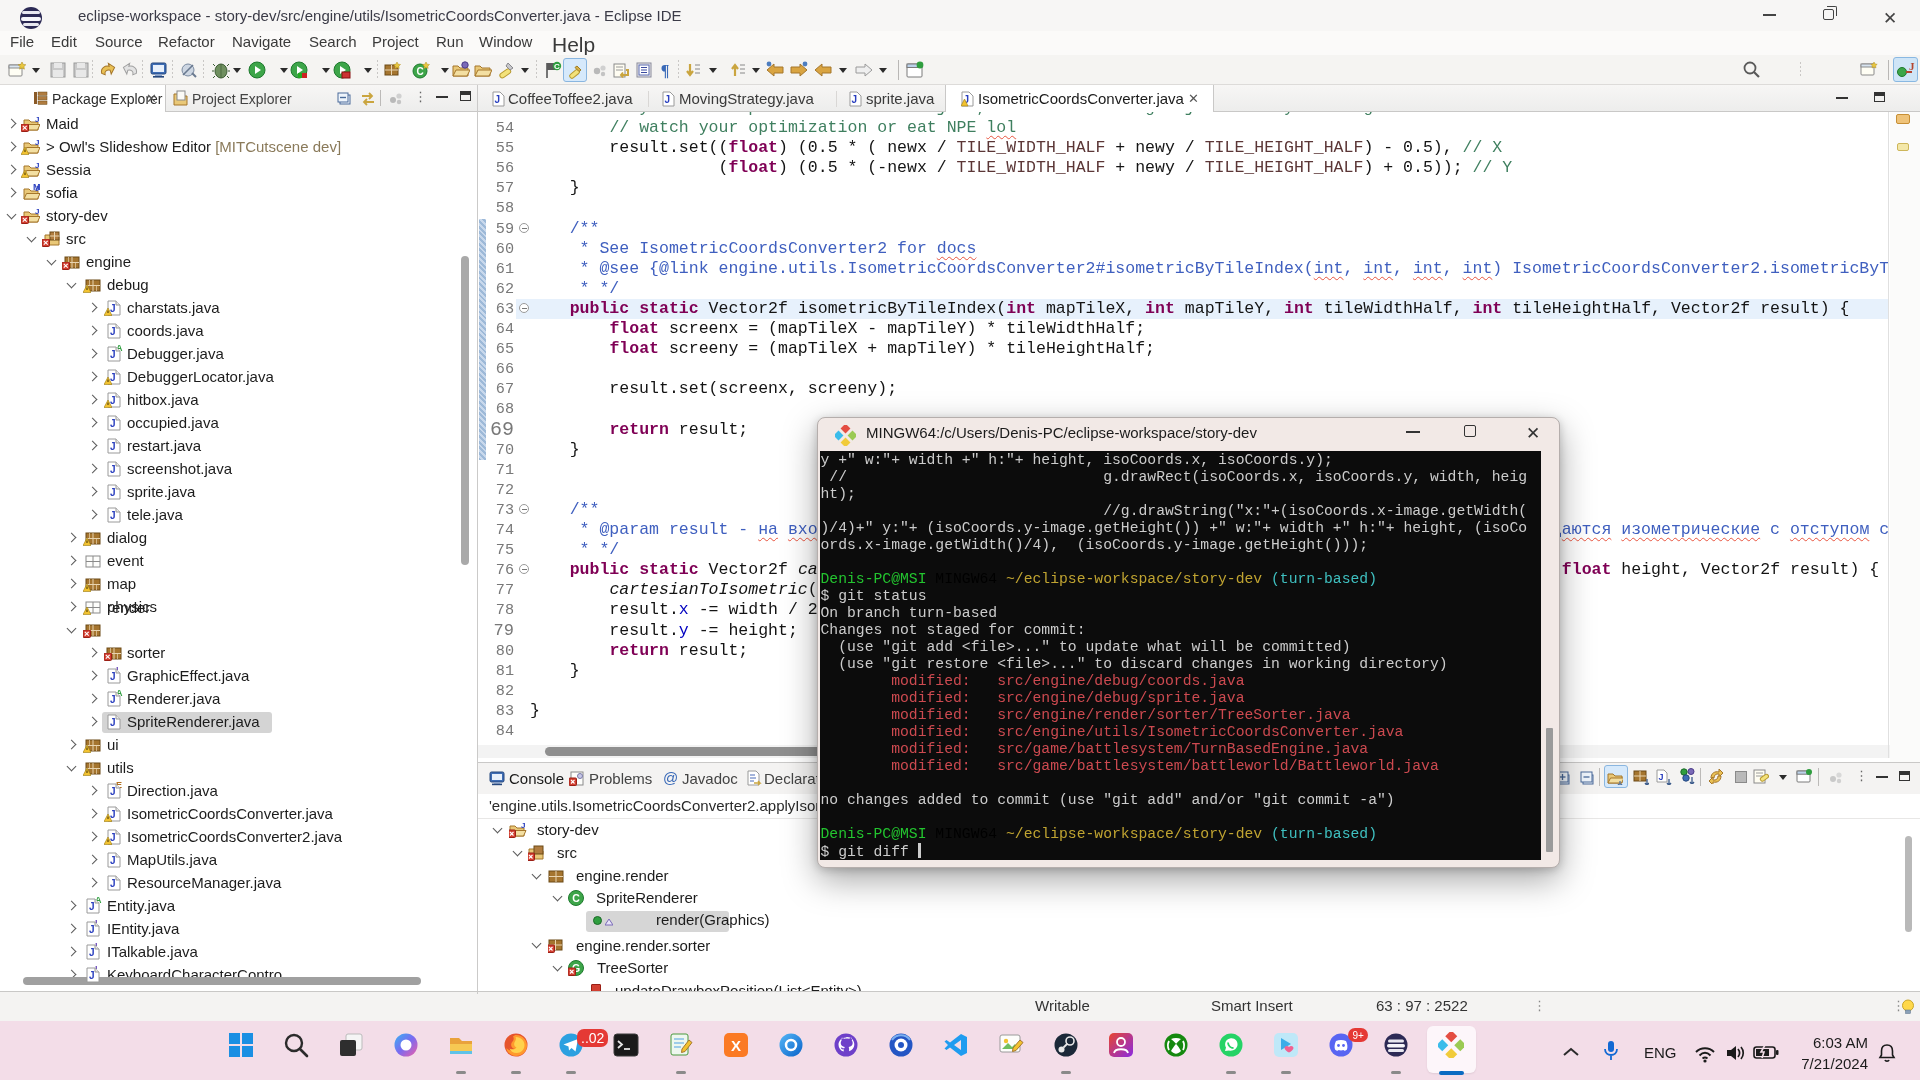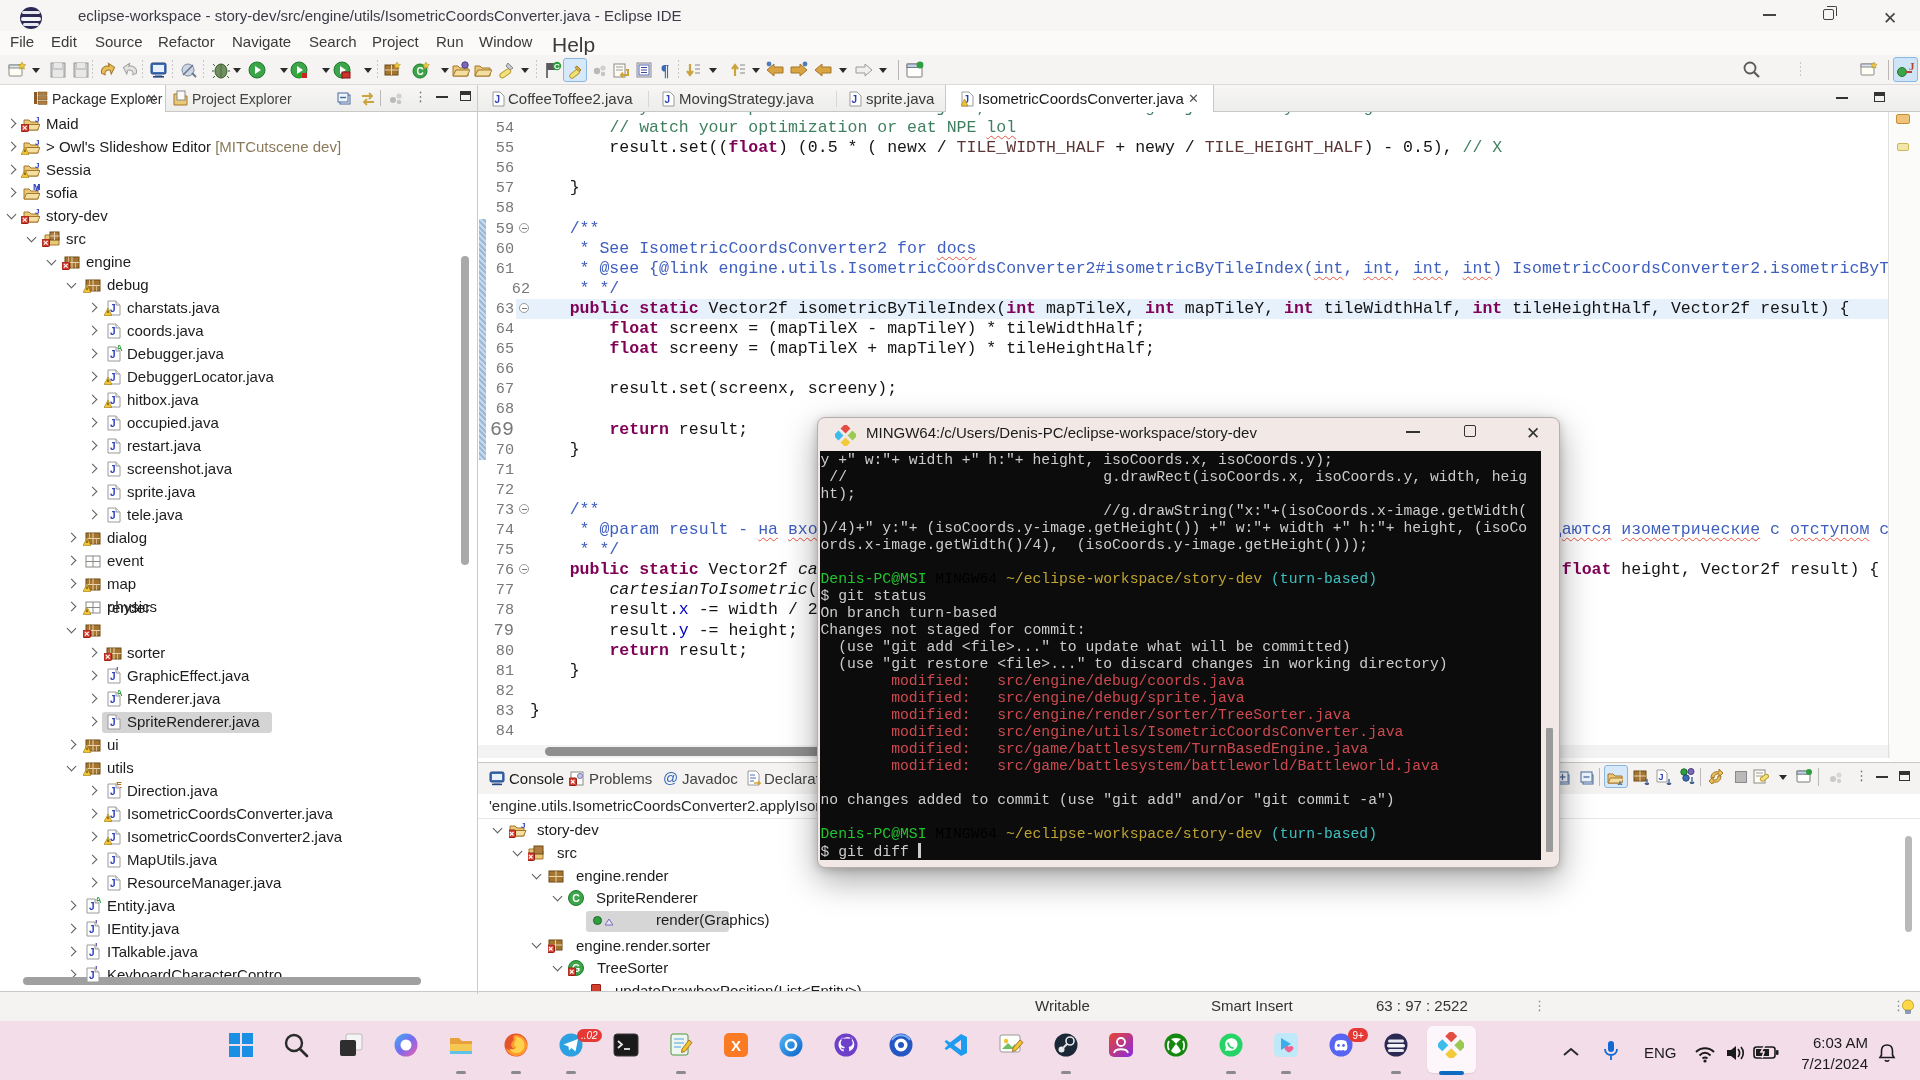--- a/index.html
+++ b/index.html
@@ -672,21 +672,21 @@
     <div class="a" style="left:38px;top:186.9px;width:1372px;height:20.1px;background:#e7f1fc;"></div>
     <div class="ln mono" style="left:0;top:-14.1px;font-size:15.2px;line-height:20.1px;">53</div>
     <div class="ln mono" style="left:0;top:6.0px;font-size:15.2px;line-height:20.1px;">54</div>
     <div class="ln mono" style="left:0;top:26.1px;font-size:15.2px;line-height:20.1px;">55</div>
     <div class="ln mono" style="left:0;top:46.2px;font-size:15.2px;line-height:20.1px;">56</div>
     <div class="ln mono" style="left:0;top:66.3px;font-size:15.2px;line-height:20.1px;">57</div>
     <div class="ln mono" style="left:0;top:86.4px;font-size:15.2px;line-height:20.1px;">58</div>
     <div class="ln mono" style="left:0;top:106.5px;font-size:15.2px;line-height:20.1px;">59</div>
     <div class="ln mono" style="left:0;top:126.6px;font-size:15.2px;line-height:20.1px;">60</div>
     <div class="ln mono" style="left:0;top:146.7px;font-size:15.2px;line-height:20.1px;">61</div>
-    <div class="ln mono" style="left:16px;top:166.8px;font-size:15.2px;line-height:20.1px;">62</div>
+    <div class="ln mono" style="left:0;top:166.8px;font-size:15.2px;line-height:20.1px;">62</div>
     <div class="ln mono" style="left:0;top:186.9px;font-size:15.2px;line-height:20.1px;">63</div>
     <div class="ln mono" style="left:0;top:207.0px;font-size:15.2px;line-height:20.1px;">64</div>
     <div class="ln mono" style="left:0;top:227.1px;font-size:15.2px;line-height:20.1px;">65</div>
     <div class="ln mono" style="left:0;top:247.2px;font-size:15.2px;line-height:20.1px;">66</div>
     <div class="ln mono" style="left:0;top:267.3px;font-size:15.2px;line-height:20.1px;">67</div>
     <div class="ln mono" style="left:0;top:287.4px;font-size:15.2px;line-height:20.1px;">68</div>
     <div class="ln mono" style="left:0;top:307.5px;font-size:20px;line-height:20.1px;">69</div>
     <div class="ln mono" style="left:0;top:327.6px;font-size:15.2px;line-height:20.1px;">70</div>
     <div class="ln mono" style="left:0;top:347.7px;font-size:15.2px;line-height:20.1px;">71</div>
     <div class="ln mono" style="left:0;top:367.8px;font-size:15.2px;line-height:20.1px;">72</div>
@@ -706,20 +706,21 @@
     <div class="a" style="left:43.5px;top:115.5px;width:5px;height:1.2px;background:#777;"></div>
     <div class="a" style="left:41px;top:190.9px;width:10px;height:10px;border:1px solid #9a9a9a;border-radius:50%;background:#fff;"></div>
     <div class="a" style="left:43.5px;top:195.9px;width:5px;height:1.2px;background:#777;"></div>
     <div class="a" style="left:41px;top:391.9px;width:10px;height:10px;border:1px solid #9a9a9a;border-radius:50%;background:#fff;"></div>
     <div class="a" style="left:43.5px;top:396.9px;width:5px;height:1.2px;background:#777;"></div>
     <div class="a" style="left:41px;top:452.2px;width:10px;height:10px;border:1px solid #9a9a9a;border-radius:50%;background:#fff;"></div>
     <div class="a" style="left:43.5px;top:457.2px;width:5px;height:1.2px;background:#777;"></div>
     <div class="cl mono" style="left:52px;top:-14.1px;font-size:16.55px;line-height:20.1px;">&nbsp;&nbsp;&nbsp;&nbsp;&nbsp;&nbsp;&nbsp;&nbsp;<span class="cm">// you should provide a result object, I'm not creating objects for you though I can</span></div>
     <div class="cl mono" style="left:52px;top:6.0px;font-size:16.55px;line-height:20.1px;">&nbsp;&nbsp;&nbsp;&nbsp;&nbsp;&nbsp;&nbsp;&nbsp;<span class="cm">// watch your optimization or eat NPE </span><span class="cm wv">lol</span></div>
     <div class="cl mono" style="left:52px;top:26.1px;font-size:16.55px;line-height:20.1px;">&nbsp;&nbsp;&nbsp;&nbsp;&nbsp;&nbsp;&nbsp;&nbsp;result.set((<span class="k">float</span>) (0.5 * ( newx / <span class="st">TILE_WIDTH_HALF</span> + newy / <span class="st">TILE_HEIGHT_HALF</span>) - 0.5), <span class="cm">// X</span></div>
+    <div class="cl mono" style="left:52px;top:46.2px;font-size:16.55px;line-height:20.1px;">&nbsp;&nbsp;&nbsp;&nbsp;&nbsp;&nbsp;&nbsp;&nbsp;&nbsp;&nbsp;&nbsp;&nbsp;&nbsp;&nbsp;&nbsp;&nbsp;&nbsp;&nbsp;&nbsp;(<span class="k">float</span>) (0.5 * (-newx / <span class="st">TILE_WIDTH_HALF</span> + newy / <span class="st">TILE_HEIGHT_HALF</span>) + 0.5)); <span class="cm">// Y</span></div>
     <div class="cl mono" style="left:52px;top:66.3px;font-size:16.55px;line-height:20.1px;">&nbsp;&nbsp;&nbsp;&nbsp;}</div>
     <div class="cl mono" style="left:52px;top:106.5px;font-size:16.55px;line-height:20.1px;">&nbsp;&nbsp;&nbsp;&nbsp;<span class="jd">/**</span></div>
     <div class="cl mono" style="left:52px;top:126.6px;font-size:16.55px;line-height:20.1px;">&nbsp;&nbsp;&nbsp;&nbsp;<span class="jd">&nbsp;* See IsometricCoordsConverter2 for </span><span class="jd wv">docs</span></div>
     <div class="cl mono" style="left:52px;top:146.7px;font-size:16.55px;line-height:20.1px;">&nbsp;&nbsp;&nbsp;&nbsp;<span class="jd">&nbsp;* @see {@link engine.utils.IsometricCoordsConverter2#isometricByTileIndex(</span><span class="jd wv">int</span><span class="jd">, </span><span class="jd wv">int</span><span class="jd">, </span><span class="jd wv">int</span><span class="jd">, </span><span class="jd wv">int</span><span class="jd">) IsometricCoordsConverter2.isometricByTileInd</span></div>
     <div class="cl mono" style="left:52px;top:166.8px;font-size:16.55px;line-height:20.1px;">&nbsp;&nbsp;&nbsp;&nbsp;<span class="jd">&nbsp;* */</span></div>
     <div class="cl mono" style="left:52px;top:186.9px;font-size:16.55px;line-height:20.1px;">&nbsp;&nbsp;&nbsp;&nbsp;<span class="k">public</span> <span class="k">static</span> Vector2f isometricByTileIndex(<span class="k">int</span> mapTileX, <span class="k">int</span> mapTileY, <span class="k">int</span> tileWidthHalf, <span class="k">int</span> tileHeightHalf, Vector2f result) {</div>
     <div class="cl mono" style="left:52px;top:207.0px;font-size:16.55px;line-height:20.1px;">&nbsp;&nbsp;&nbsp;&nbsp;&nbsp;&nbsp;&nbsp;&nbsp;<span class="k">float</span> screenx = (mapTileX - mapTileY) * tileWidthHalf;</div>
     <div class="cl mono" style="left:52px;top:227.1px;font-size:16.55px;line-height:20.1px;">&nbsp;&nbsp;&nbsp;&nbsp;&nbsp;&nbsp;&nbsp;&nbsp;<span class="k">float</span> screeny = (mapTileX + mapTileY) * tileHeightHalf;</div>
     <div class="cl mono" style="left:52px;top:267.3px;font-size:16.55px;line-height:20.1px;">&nbsp;&nbsp;&nbsp;&nbsp;&nbsp;&nbsp;&nbsp;&nbsp;result.set(screenx, screeny);</div>
     <div class="cl mono" style="left:52px;top:307.5px;font-size:16.55px;line-height:20.1px;">&nbsp;&nbsp;&nbsp;&nbsp;&nbsp;&nbsp;&nbsp;&nbsp;<span class="k">return</span> result;</div>
@@ -969,21 +970,21 @@
   </svg>
 <svg class="a" style="left:503px;top:1032px;z-index:61;" width="26" height="26" viewBox="0 0 26 26">
     <circle cx="13" cy="13" r="11.5" fill="#e6542c"></circle>
     <path d="M13,3 C20,3 24,8.5 24,13.5 C24,19.5 19,24 13,24 C8,24 4,20.5 3.3,16 C6,19 10,19 12,17 C8,16 7,12 9.5,9.5 C11,8 11,6 10,4.5 C11,3.6 12,3 13,3 Z" fill="#ff9a2e"></path>
     <path d="M13,5 C18,5 21.5,9 21.5,13 C21.5,17.5 18,21 13.5,21 C10,21 7.5,19 6.5,16.5 C9,18 12,17.5 13.5,15.5 C11,14.5 10.5,11.5 12,9.5 C13,8.2 13.2,6.5 12.5,5.1 Z" fill="#ffd24d"></path>
   </svg>
 <svg class="a" style="left:558px;top:1032px;z-index:61;" width="26" height="26" viewBox="0 0 26 26">
     <circle cx="13" cy="13" r="11.5" fill="#2ca0e0"></circle>
     <path d="M5.5,12.5 L20,7 L17.5,19.5 L13.5,16 L11,18.5 L10.5,14.5 Z" fill="#fff"></path>
   </svg>
-<div class="a" style="left:577px;top:1029px;background:#e53935;color:#fff;font-size:10px;border-radius:7px;padding:1px 4px;z-index:62;font-family:Liberation Sans;font-style:italic;">..02</div>
+<div class="a" style="left:577px;top:1029px;background:#e53935;color:#fff;font-size:14px;border-radius:7px;padding:1px 4px;z-index:62;font-family:Liberation Sans;">..02</div>
 <svg class="a" style="left:613px;top:1032px;z-index:61;" width="26" height="26" viewBox="0 0 26 26">
     <rect x="1" y="2" width="24" height="22" rx="3" fill="#1a1a1a" stroke="#3a3a3a"></rect>
     <path d="M5,9 L9,12.5 L5,16" stroke="#e8e8e8" stroke-width="1.8" fill="none"></path>
     <line x1="11" y1="17" x2="17" y2="17" stroke="#e8e8e8" stroke-width="1.8"></line>
   </svg>
 <svg class="a" style="left:668px;top:1032px;z-index:61;" width="26" height="26" viewBox="0 0 26 26">
     <rect x="3" y="2" width="17" height="21" rx="2" fill="#eef7ee" stroke="#4a9a3f"></rect>
     <line x1="6" y1="7" x2="16" y2="7" stroke="#8ac0e8" stroke-width="1.6"></line>
     <line x1="6" y1="11" x2="16" y2="11" stroke="#8ac0e8" stroke-width="1.6"></line>
     <line x1="6" y1="15" x2="13" y2="15" stroke="#8ac0e8" stroke-width="1.6"></line>

